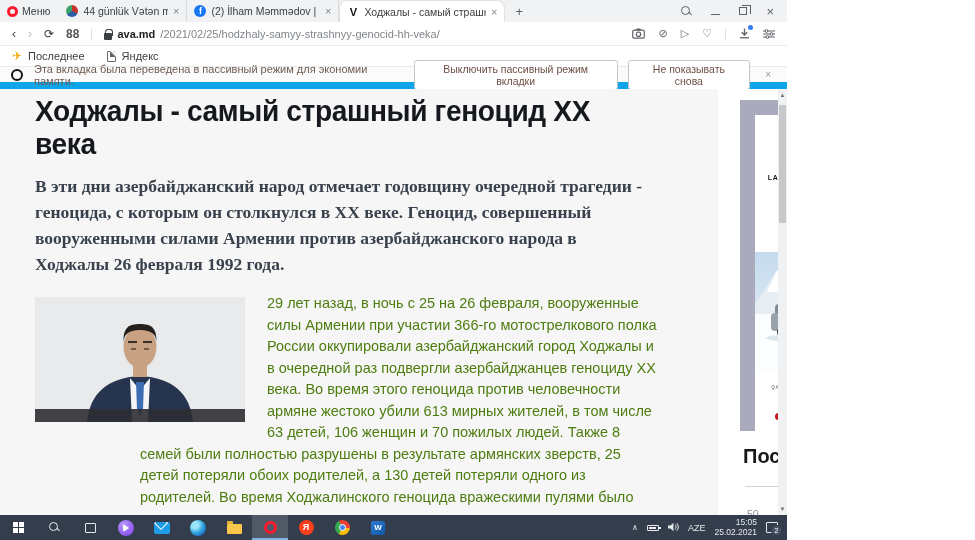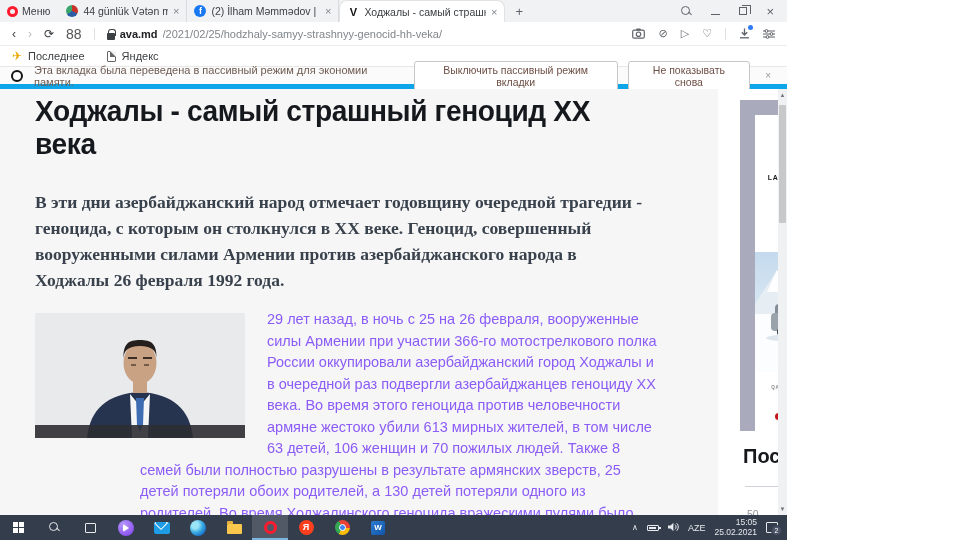--- a/index.html
+++ b/index.html
@@ -28,53 +28,53 @@
   .mag::after{content:"";position:absolute;left:7px;top:7px;width:4px;height:1.4px;background:#5f6368;transform:rotate(45deg)}
   .win-min{width:9px;border-top:1.4px solid #5f6368;margin-top:6px}
   .win-max{width:8px;height:8px;border:1.2px solid #5f6368;position:relative}
   .win-max::before{content:"";position:absolute;left:1.5px;top:-3.5px;width:8px;height:8px;border-top:1.2px solid #5f6368;border-right:1.2px solid #5f6368}
   .win-close{font-size:13px;line-height:13px}
 
   
   .addrbar{height:24px;background:#fff;border-bottom:1px solid #ececec;display:flex;align-items:center;gap:12px;padding:0 12px;font-size:11px;color:#5f6368}
   .nav-glyph{font-size:12px;color:#3c4043}
   .nav-glyph.dis{color:#b9bdc2}
-  .sd-badge{font-size:14px;font-weight:normal;color:#555}
+  .sd-badge{font-size:12px;font-weight:bold;color:#555}
   .vsep{width:1px;height:12px;background:#e0e0e0}
   .url{display:flex;align-items:flex-end;gap:5px;flex:1;min-width:0}
   .lock{width:8px;height:7px;background:#3c4043;border-radius:1px;position:relative;margin-top:3px}
   .lock::before{content:"";position:absolute;left:1px;top:-4px;width:6px;height:6px;border:1.4px solid #3c4043;border-bottom:none;border-radius:3px 3px 0 0}
   .host{color:#202124;font-weight:bold}
   .path{color:#80868b;white-space:nowrap;overflow:hidden}
   .addr-icons{display:flex;align-items:center;gap:13px;color:#5f6368}
   .addr-icons svg{display:block}
   .dl-wrap{position:relative}
   .dl-dot{position:absolute;right:-3px;top:-3px;width:5px;height:5px;border-radius:50%;background:#2f7bf6}
 
   
   .bmbar{height:21px;background:#fff;border-bottom:1px solid #e8e8e8;display:flex;align-items:center;gap:22px;padding-left:12px;font-size:11px;color:#3c4043}
   .bm{display:flex;align-items:center;gap:6px}
   .plane{color:#f0a500;font-size:12px}
   .docicon{width:9px;height:11px;border:1.2px solid #666;border-radius:1px;background:#fff;position:relative}
   .docicon::after{content:"";position:absolute;right:-1px;top:-1px;border:2.5px solid;border-color:#f1f2f4 #f1f2f4 #666 #666;border-width:3px}
 
   
-  .notifbar{height:22px;background:#fbfbfb;border-bottom:5px solid #0ea5e9;display:flex;align-items:center;gap:11px;padding:0 11px;font-size:11px;color:#6e5b51}
+  .notifbar{height:22px;background:#fbfbfb;border-bottom:7px solid #0ea5e9;display:flex;align-items:center;gap:11px;padding:0 11px;font-size:11px;color:#6e5b51}
   .o-ring2{width:12px;height:12px;border:2.6px solid #141414;border-radius:50%;flex:none}
   .nbtns{margin-left:auto;display:flex;align-items:center;gap:10px}
   .nbtn{border:1px solid #c6c6c6;border-radius:3px;background:#fff;padding:2px 10px;font-size:10.5px;color:#6e4f45;font-family:"Liberation Sans",sans-serif}
   .nclose{color:#999;font-size:10px;margin:0 5px}
 
   
   .content{position:relative;height:426px;background:#f6f6f7;overflow:hidden}
   .right-panel{position:absolute;left:718px;top:0;right:9px;bottom:0;background:#fff}
   .article{position:absolute;left:35px;top:0;width:640px}
   .article h1{font-size:29px;line-height:33px;font-weight:700;color:#15181c;letter-spacing:-.4px;margin-top:6px;width:600px;transform:scaleX(.97);transform-origin:left}
-  .lead{font-family:"Liberation Serif",serif;font-weight:700;font-size:17.5px;line-height:26px;color:#39424c;margin-top:28px;width:612px}
-  .bodywrap{margin:16px 0 0 105px;width:520px;font-size:14.5px;line-height:21.5px;color:#8b5cf6}
+  .lead{font-family:"Liberation Serif",serif;font-weight:700;font-size:17.5px;line-height:26px;color:#39424c;margin-top:12px;width:612px}
+  .bodywrap{margin:16px 0 0 105px;width:520px;font-size:14.5px;line-height:21.5px;color:#4d7c0f}
   .photo{float:left;width:210px;height:125px;margin:4px 22px 6px -105px}
   .photo svg{display:block}
 
   
   .ad{position:absolute;left:740px;top:11px;width:172px;height:331px;background:#a9aabb;padding:0 14px 0 15px}
   .ad-inner{position:relative;width:143px;height:331px;background:#fff}
   .ad-ctl{position:absolute;top:2px;right:3px;color:#5b9bd5;font-size:8px;display:flex;gap:4px;line-height:8px}
   .lr-logo{display:block;margin:15px auto 5px}
   .tagline{font-size:5px;letter-spacing:1.6px;color:#4a4a4a;text-align:center;font-weight:bold}
   .offer{margin-top:9px;text-align:center;font-size:7px;letter-spacing:.8px;color:#1a1a1a;line-height:10.5px;font-weight:bold}

